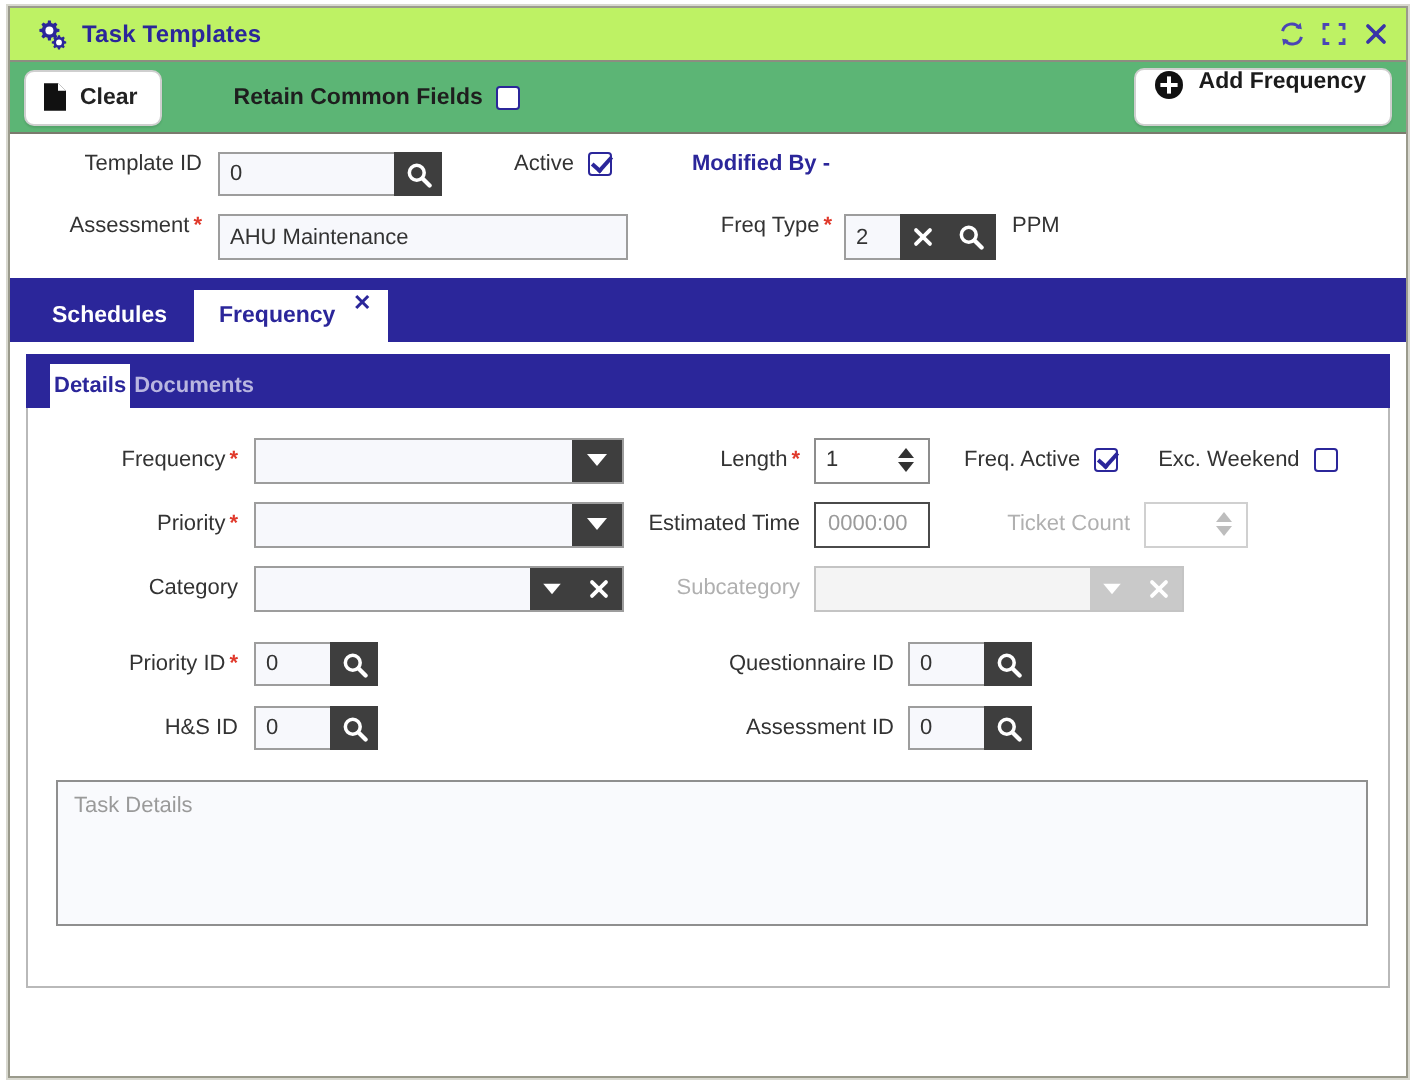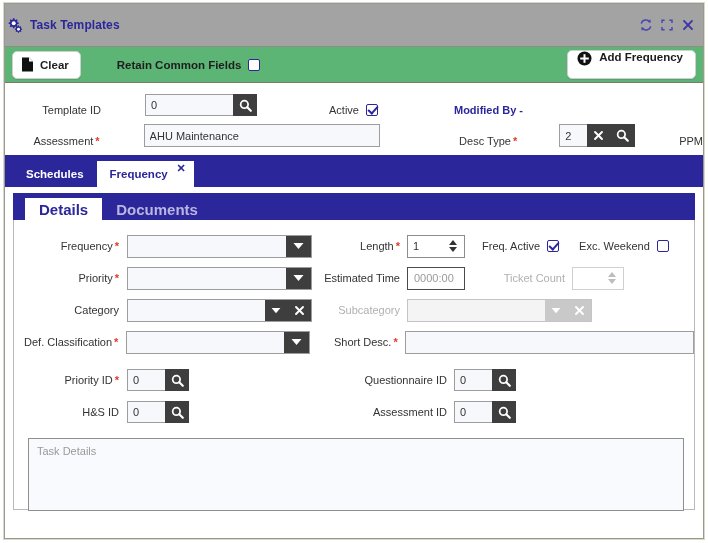--- a/index.html
+++ b/index.html
@@ -19,27 +19,27 @@
     left: 4px; top: 3px;
     width: 700px; height: 536px;
     box-sizing: border-box;
     border: 1px solid #9a9a8c;
     background: #ffffff;
     box-shadow: 0 0 0 1px #d8d8cf;
   }
 
   
   .title-bar {
-    height: 43px;
-    box-sizing: border-box;
-    background: #a3a3a3;
+    height: 27px;
+    box-sizing: border-box;
+    background: #bef264;
     border-bottom: 1px solid #8d8d80;
     display: flex;
     align-items: center;
-    padding: 0 8px 0 2px;
+    padding: 0 8px 0 13px;
     position: relative;
   }
   .title-left { display: flex; align-items: center; gap: 7px; }
   .gears-icon { width: 16px; height: 16px; display:block; }
   .title-text {
     color: #2b269a;
     font-size: 12px;
     font-weight: 600;
     letter-spacing: .1px;
   }
@@ -113,21 +113,21 @@
     font-size: 11.5px; font-weight: bold; color: #1b1b1b;
     cursor: pointer;
     box-shadow: 0 1px 1px rgba(0,0,0,.10);
   }
 
   
   .header-form {
     padding: 9px 0 8px 0;
     background: #fff;
   }
-  .hrow { display:flex; align-items:flex-end; height: 24px; gap: 36px; }
+  .hrow { display:flex; align-items:flex-start; height: 24px; }
   .hrow + .hrow { margin-top: 7px; }
 
   .lbl {
     font-size: 11px;
     color: #333;
     text-align: right;
     white-space: nowrap;
   }
   .req { color: #e0392b; font-weight: bold; margin-left: 2px; }
 
@@ -208,22 +208,22 @@
   .inner-tabbar {
     background: #2b269a;
     height: 27px;
     display: flex;
     align-items: flex-end;
     padding-left: 12px;
   }
   .itab {
     height: 22px;
     display:flex; align-items:center;
-    padding: 0 14px;
-    font-size: 15px;
+    padding: 0 2px;
+    font-size: 11px;
     font-weight: bold;
     color: #b9b6e0;
     cursor: pointer;
   }
   .itab.active {
     background: #ffffff;
     color: #2b269a;
   }
 
   .panel-body {
@@ -417,24 +417,24 @@
         <span style="font-size:11px;">Active</span>
         <span class="chk checked"></span>
       </div>
       <div class="modified-by">Modified By -</div>
     </div>
 
     <div class="hrow">
       <div class="lbl" style="width:96px;">
         <span>Assessment</span><span class="req">*</span>
       </div>
-      <input class="inp" style="margin-left: 8px; width: 240px; height: 23px;" value="AHU Maintenance">
+      <input class="inp" style="margin-left: 8px; width: 205px; height: 23px;" value="AHU Maintenance">
 
       <div class="lbl" style="width:80px;margin-left:22px;">
-        <span>Desc Type</span><span class="req">*</span>
+        <span>Freq Type</span><span class="req">*</span>
       </div>
       <div class="idbox" style="margin-left:6px;">
         <input class="inp" style="width: 28px; height: 23px;" value="2">
         <div class="dark-btn" style="height:23px;width:23px;">
           <svg width="11" height="11" viewBox="0 0 12 12">
               <g stroke="#fff" stroke-width="2.1" stroke-linecap="round">
                 <path d="M2.2 2.2 L9.8 9.8"></path>
                 <path d="M9.8 2.2 L2.2 9.8"></path>
               </g>
             </svg>
@@ -565,38 +565,20 @@
               <svg width="11" height="11" viewBox="0 0 12 12">
                   <g stroke="#fff" stroke-width="2.1" stroke-linecap="round">
                     <path d="M2.2 2.2 L9.8 9.8"></path>
                     <path d="M9.8 2.2 L2.2 9.8"></path>
                   </g>
                 </svg>
             </div>
           </div>
         </div>
 
-        <div class="frow">
-          <div class="lbl" style="width:105px;">
-            <span>Def. Classification</span><span class="req">*</span>
-          </div>
-          <div class="selectbox" style="margin-left:8px;width:185px;">
-            <div class="sval"></div>
-            <div class="sel-arrow">
-              <svg width="11" height="8" viewBox="0 0 11 8">
-                  <path d="M0.5 1 L10.5 1 L5.5 7 Z" fill="#fff"></path>
-                </svg>
-            </div>
-          </div>
-
-          <div class="lbl" style="width:88px;">
-            <span>Short Desc.</span><span class="req">*</span>
-          </div>
-          <input class="inp" style="margin-left: 7px; width: 291px; height: 23px;" value="">
-        </div>
 
         <div class="frow" style="margin-top:14px;">
           <div class="lbl" style="width:105px;">
             <span>Priority ID</span><span class="req">*</span>
           </div>
           <div class="idbox" style="margin-left:8px;">
             <input class="inp" style="width: 38px;" value="0">
             <div class="dark-btn">
               <svg width="13" height="13" viewBox="0 0 14 14">
                   <circle cx="5.8" cy="5.8" r="4" fill="none" stroke="#fff" stroke-width="1.9"></circle>

